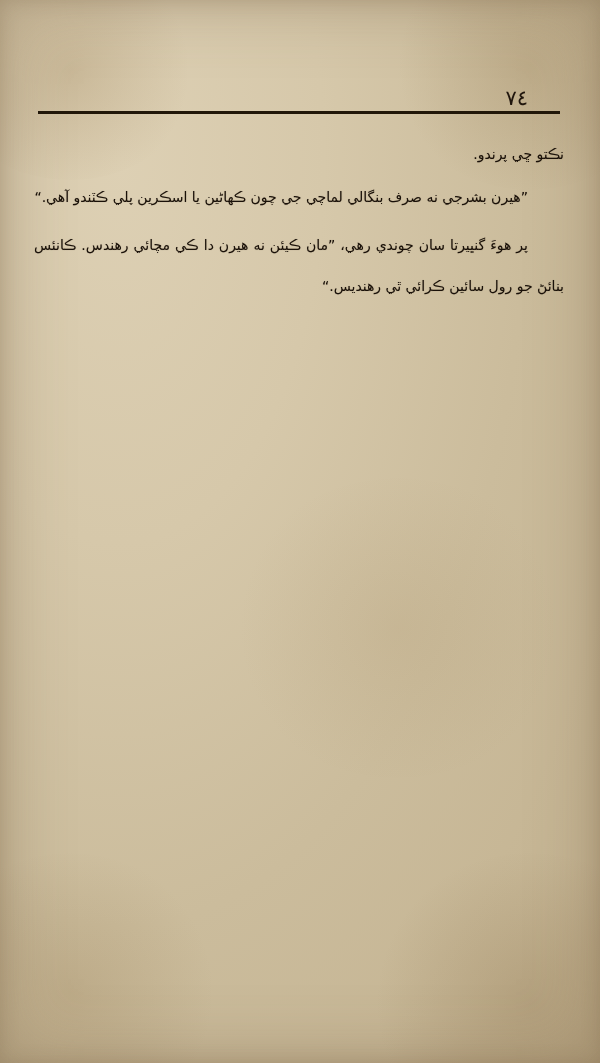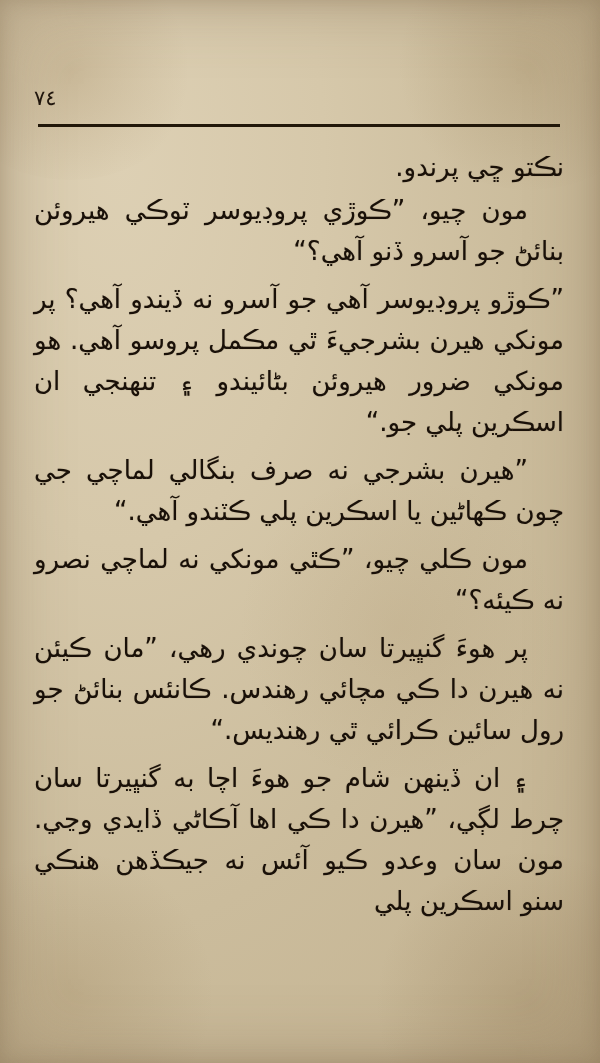--- a/index.html
+++ b/index.html
@@ -44,47 +44,46 @@
 
   .content {
     position: relative;
     z-index: 3;
     padding: 86px 36px 30px 34px;
     box-sizing: border-box;
     height: 100%;
   }
 
   .page-number {
-    text-align: left;
-    font-family: Liberation Sans, sans-serif;
+    text-align: right;
+    font-family: Liberation Serif, serif;
     font-size: 21px;
     color: #20160d;
     letter-spacing: 1px;
     padding-right: 36px;
-    margin-bottom: 14px;
     direction: rtl;
   }
 
   .rule {
     height: 0;
     border-top: 3px solid #211709;
     margin: 0 4px 20px 4px;
   }
 
   .body-text {
     direction: rtl;
     text-align: justify;
     text-align-last: right;
     unicode-bidi: embed;
     color: #191008;
     font-family: "DejaVu Sans", sans-serif;
   }
 
   .para {
-    font-size: 26px;
+    font-size: 14px;
     line-height: 41px;
     margin: 0 0 7px 0;
     text-shadow: 0 0 1px rgba(40,25,10,0.28);
   }
   .para.indent { text-indent: 36px; }
   .para.tight { margin-bottom: 2px; }
 </style>
 </head>
 <body>
 
@@ -97,22 +96,18 @@
   <div class="edge"></div>
 
   <div class="content">
 
     <div class="page-number">٧٤</div>
 
     <div class="rule"></div>
 
     <div class="body-text">
       <p class="para tight">نڪتو ڇي پرندو.</p>
-      <p class="para indent">مون چيو، ”ڪوڙي پروڊيوسر ٽوڪي هيروئن بنائڻ جو آسرو ڏنو آهي؟“</p>
-      <p class="para">”ڪوڙو پروڊيوسر آهي جو آسرو نه ڏيندو آهي؟ پر مونکي هيرن بشرجيءَ ٿي مڪمل پروسو آهي. هو مونکي ضرور هيروئن بڻائيندو ۽ تنهنجي ان اسڪرين پلي جو.“</p>
       <p class="para indent">”هيرن بشرجي نه صرف بنگالي لماچي جي چون ڪهاڻين يا اسڪرين پلي ڪٽندو آهي.“</p>
-      <p class="para indent">مون ڪلي چيو، ”ڪٿي مونکي نه لماچي نصرو نه ڪيئه؟“</p>
       <p class="para indent">پر هوءَ گنڀيرتا سان چوندي رهي، ”مان ڪيئن نه هيرن دا ڪي مچائي رهندس. ڪانئس بنائڻ جو رول سائين ڪرائي ٿي رهنديس.“</p>
-      <p class="para indent">۽ ان ڏينهن شام جو هوءَ اچا به گنڀيرتا سان چرط لڳي، ”هيرن دا ڪي اها آڪاڻي ڏايدي وڃي. مون سان وعدو ڪيو آئس نه جيڪڏهن هنڪي سنو اسڪرين پلي</p>
     </div>
 
   </div>
 </div>
 
 </body></html>

